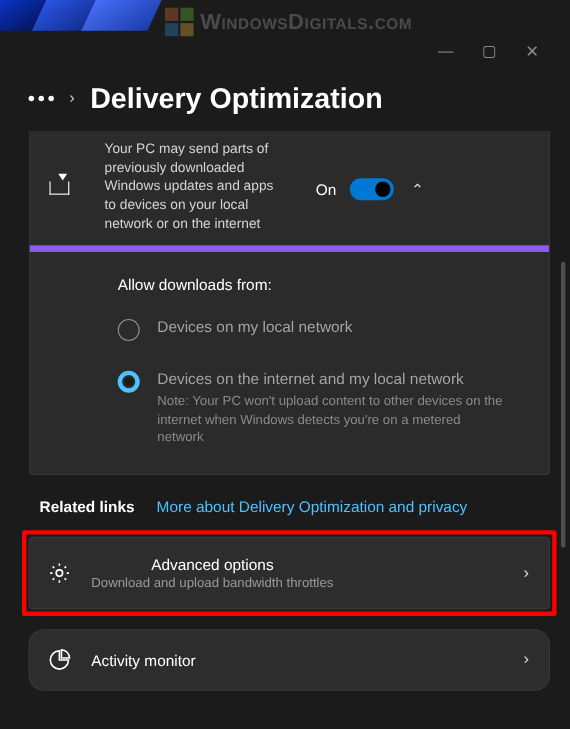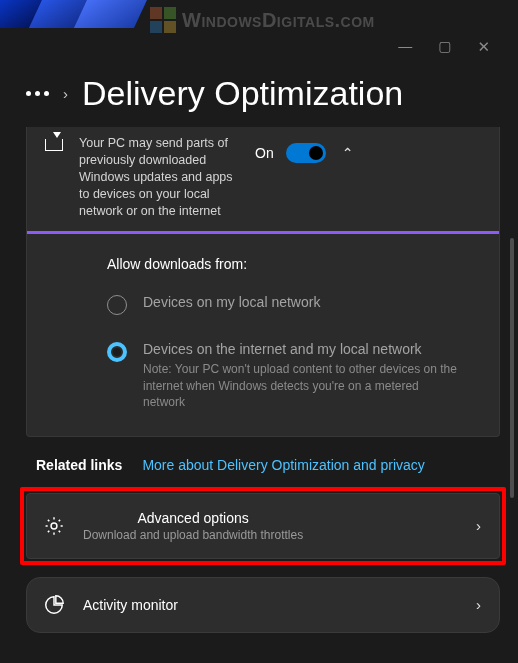--- a/index.html
+++ b/index.html
@@ -52,34 +52,34 @@
   .tlc-close { font-size: 15px; }
   
   .header-row {
     display: flex; align-items: center; gap: 14px;
     padding: 12px 26px 14px 26px;
     margin-top: 34px;
   }
   .ellipsis-icon { display:flex; gap:4px; }
   .ellipsis-icon b { width:5px; height:5px; border-radius:50%; background:#fff; display:block;}
   .chevron-s { color:#c8c8c8; font-size:15px; }
-  .page-title { font-size: 34px; font-weight: 400; }
+  .page-title { font-size: 26px; font-weight: 700; }
   
   .content { padding: 0 18px 0 26px; }
   .card {
     background: #2b2b2b;
     border: 1px solid #373737;
     border-radius: 4px;
     padding: 0;
   }
   .card.inner-shadow-top { border-top: none; border-top-left-radius:0; border-top-right-radius:0;}
   .do-row {
-    display: flex; align-items: flex-start; gap: 16px;
+    display: flex; align-items: center; gap: 32px;
     padding: 8px 18px 12px 18px;
-    border-bottom: 3px solid #8b5cf6;
+    border-bottom: 6px solid #8b5cf6;
   }
   .do-icon-col { padding-top: 4px; }
   .download-icon { width:18px; height:12px; border:1.5px solid #fff; border-top:none;
                    position:relative; }
   .download-icon::before { content:""; position:absolute; left:7px; top:-7px; width:0; height:0;
      border-left:4px solid transparent; border-right:4px solid transparent; border-top:6px solid #fff;}
   .do-desc-col { flex:1; font-size: 12.5px; line-height: 1.35; color: #d4d4d4; max-width: 160px;}
   .do-toggle-col { display:flex; align-items:center; gap:12px; padding-top:6px;}
   .on-label { font-size: 14px; color:#fff; }
   .toggle {

